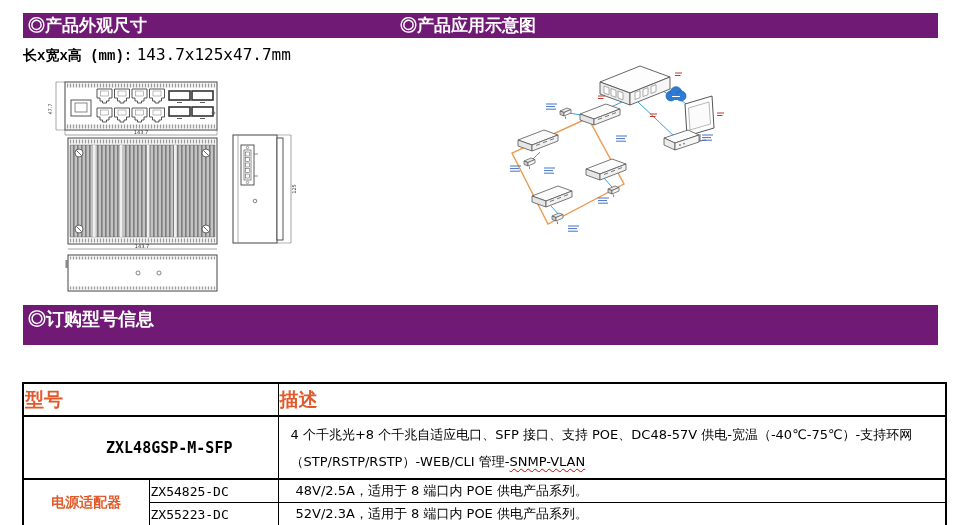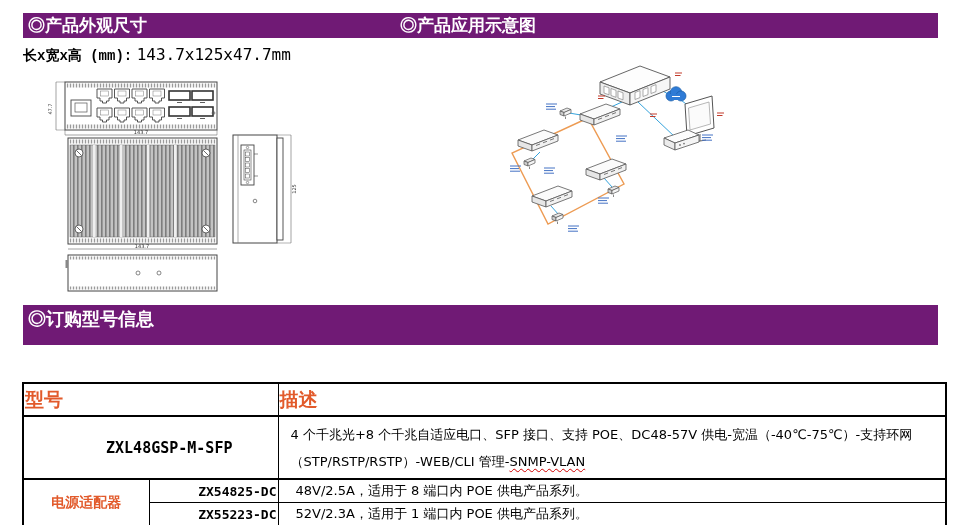--- a/index.html
+++ b/index.html
@@ -34,21 +34,21 @@
   tr.prow td{border-bottom:2px solid #000;height:59px;}
   tr.arow td{height:20px;}
   .hcell{
     color:#E25A2B;font-weight:bold;text-align:left;font-size:19px;
     font-family:"Liberation Serif",serif;
   }
   .model-main{
     font-family:"DejaVu Sans Mono",monospace;font-weight:bold;text-align:center;font-size:15px;padding-left:38px;
   }
   .modelcell{
-    font-family:"DejaVu Sans Mono",monospace;font-weight:bold;text-align:right;font-size:13px;
+    font-family:"DejaVu Sans Mono",monospace;font-weight:normal;text-align:left;font-size:13px;
   }
   .adapter{
     color:#E25A2B;font-weight:bold;text-align:center;font-size:14px;
     font-family:"Liberation Serif",serif;
   }
   .desc{padding:1px 12px;line-height:27px;vertical-align:middle;}
   .desc2{padding:0 17px;}
   .sq{text-decoration:underline wavy #d00000;text-decoration-thickness:1px;text-underline-offset:2px;margin-top:32px;}
 </style>
 </head>
@@ -299,16 +299,16 @@
       <div><span>（STP/RSTP/RSTP）-WEB/CLI 管理-</span><span class="sq">SNMP-VLAN</span></div>
     </td>
   </tr>
   <tr class="arow">
     <td rowspan="2" class="adapter">电源适配器</td>
     <td class="modelcell">ZX54825-DC</td>
     <td class="desc2">48V/2.5A，适用于 8 端口内 POE 供电产品系列。</td>
   </tr>
   <tr class="arow">
     <td class="modelcell">ZX55223-DC</td>
-    <td class="desc2">52V/2.3A，适用于 1 端口内 POE 供电产品系列。</td>
+    <td class="desc2">52V/2.3A，适用于 8 端口内 POE 供电产品系列。</td>
   </tr>
 </tbody>
   </table>
 
 </body></html>

